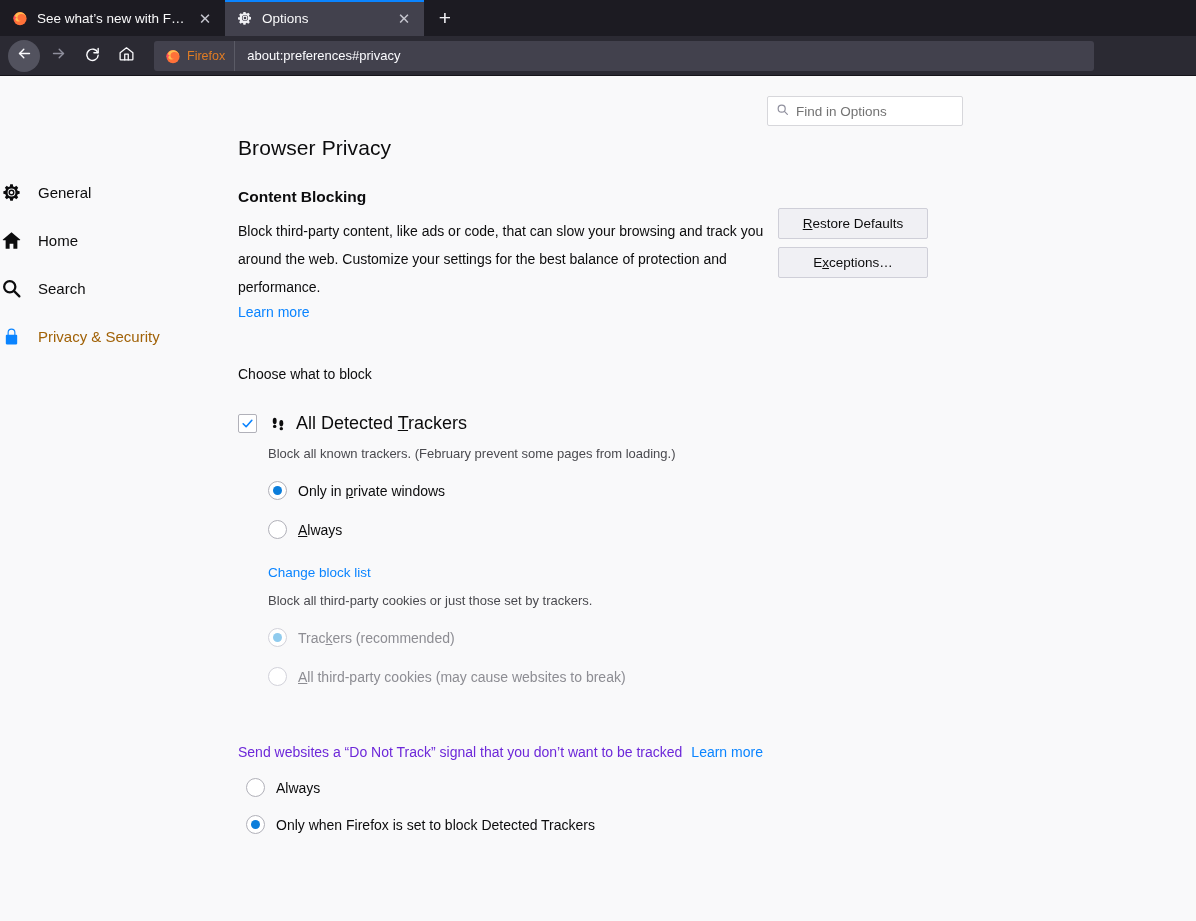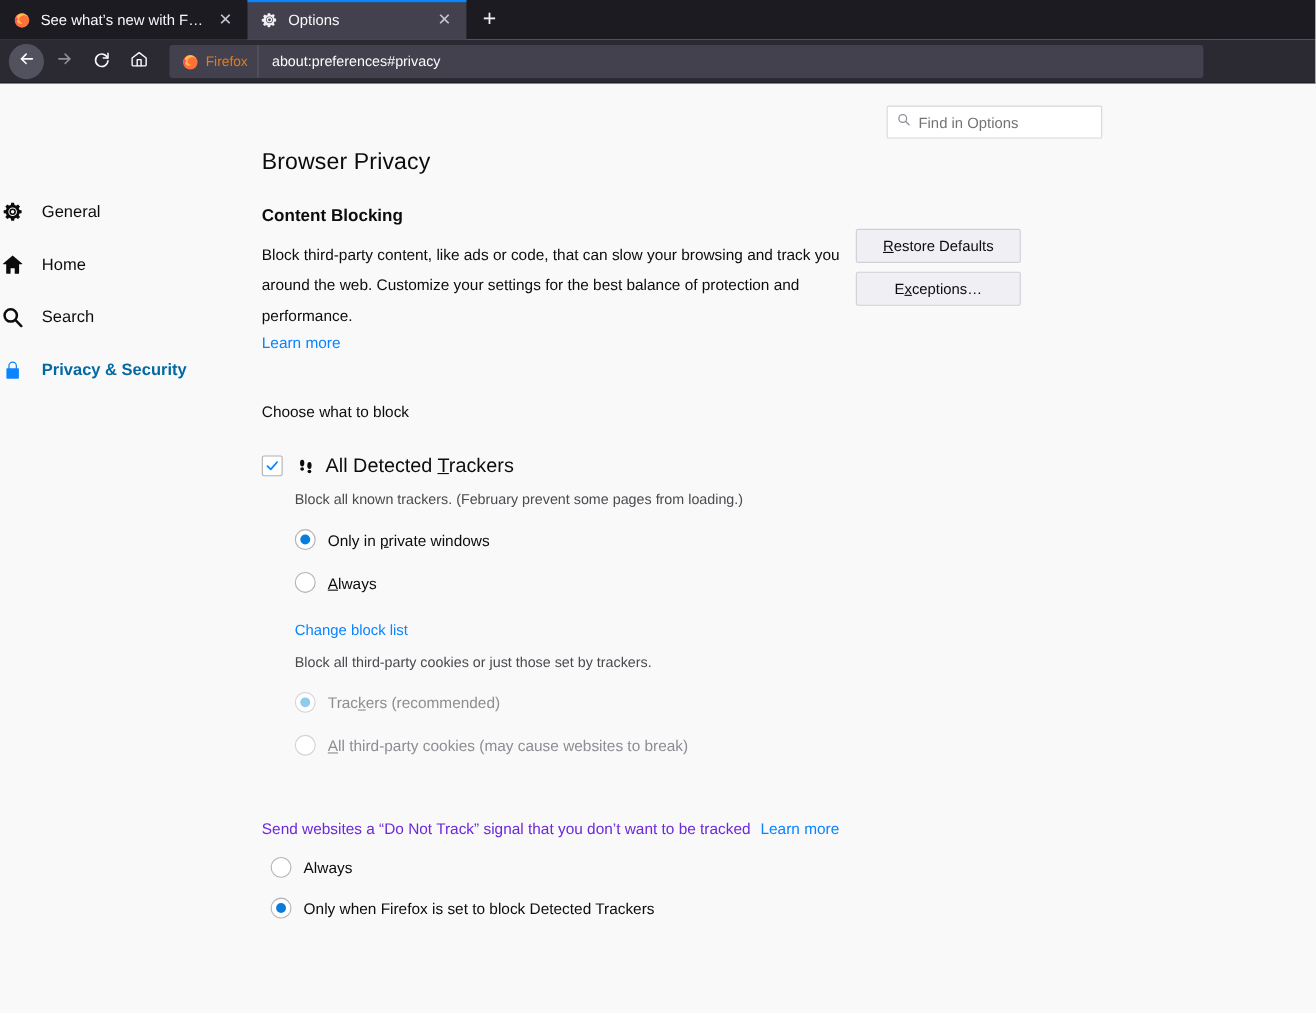--- a/index.html
+++ b/index.html
@@ -119,21 +119,21 @@
 
   
   .page {
     height: 845px;
     background: #f9f9fa;
     position: relative;
   }
   .searchwrap {
     position: absolute;
     top: 20px;
-    left: 806px;
+    left: 767px;
     width: 196px;
     height: 30px;
   }
   .searchbox {
     width: 100%; height: 100%;
     background: #fff;
     border: 1px solid #d7d7db;
     border-radius: 2px;
     display: flex;
     align-items: center;
@@ -155,21 +155,21 @@
     flex: none;
   }
   .navitem {
     display: flex;
     align-items: center;
     gap: 16px;
     height: 48px;
     color: #0c0c0d;
     font-size: 15px;
   }
-  .navitem.selected { color: #0369a1; font-weight: bold; }
+  .navitem.selected { color: #a16207; }
   .navicon {
     width: 22px; height: 22px;
     display: flex; align-items: center; justify-content: center;
     flex: none;
   }
   .navicon svg { width: 21px; height: 21px; }
 
   
   .main { padding-top: 0; flex: 1; position: relative; }
   h1.page-title {

